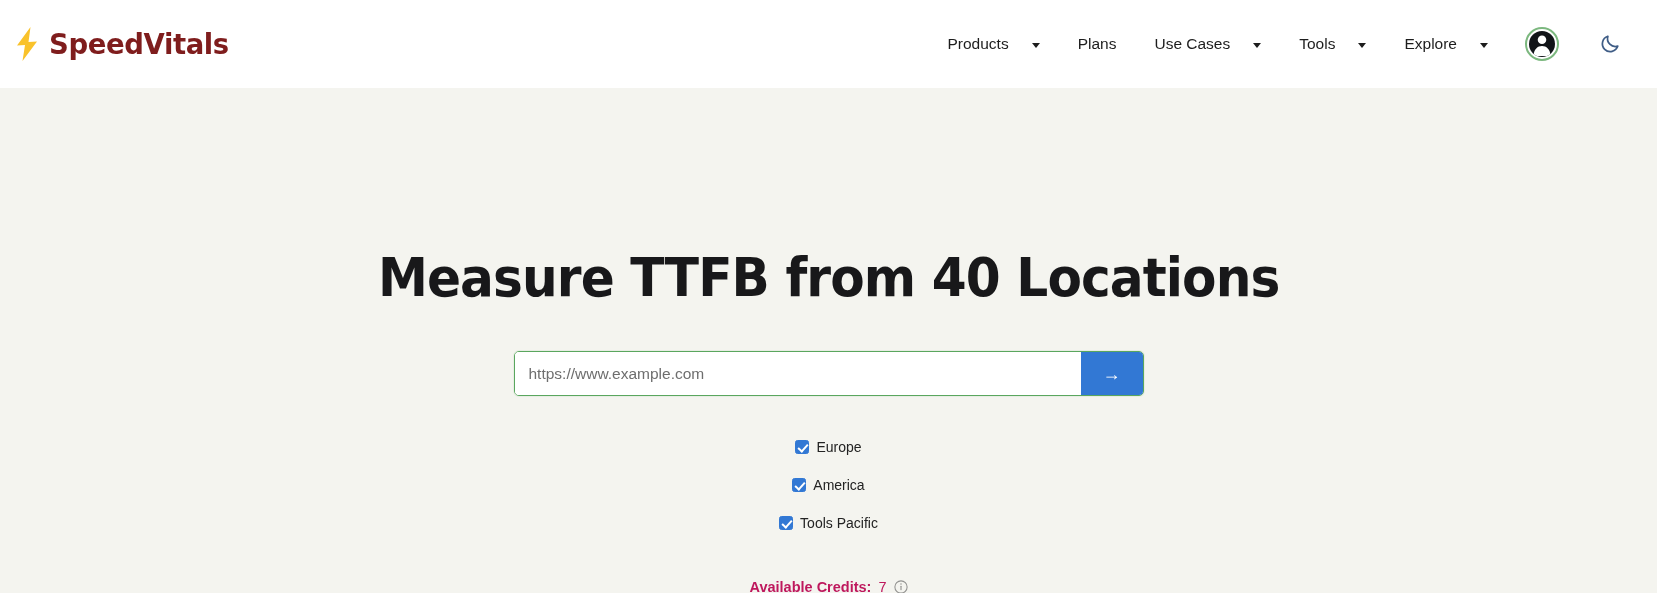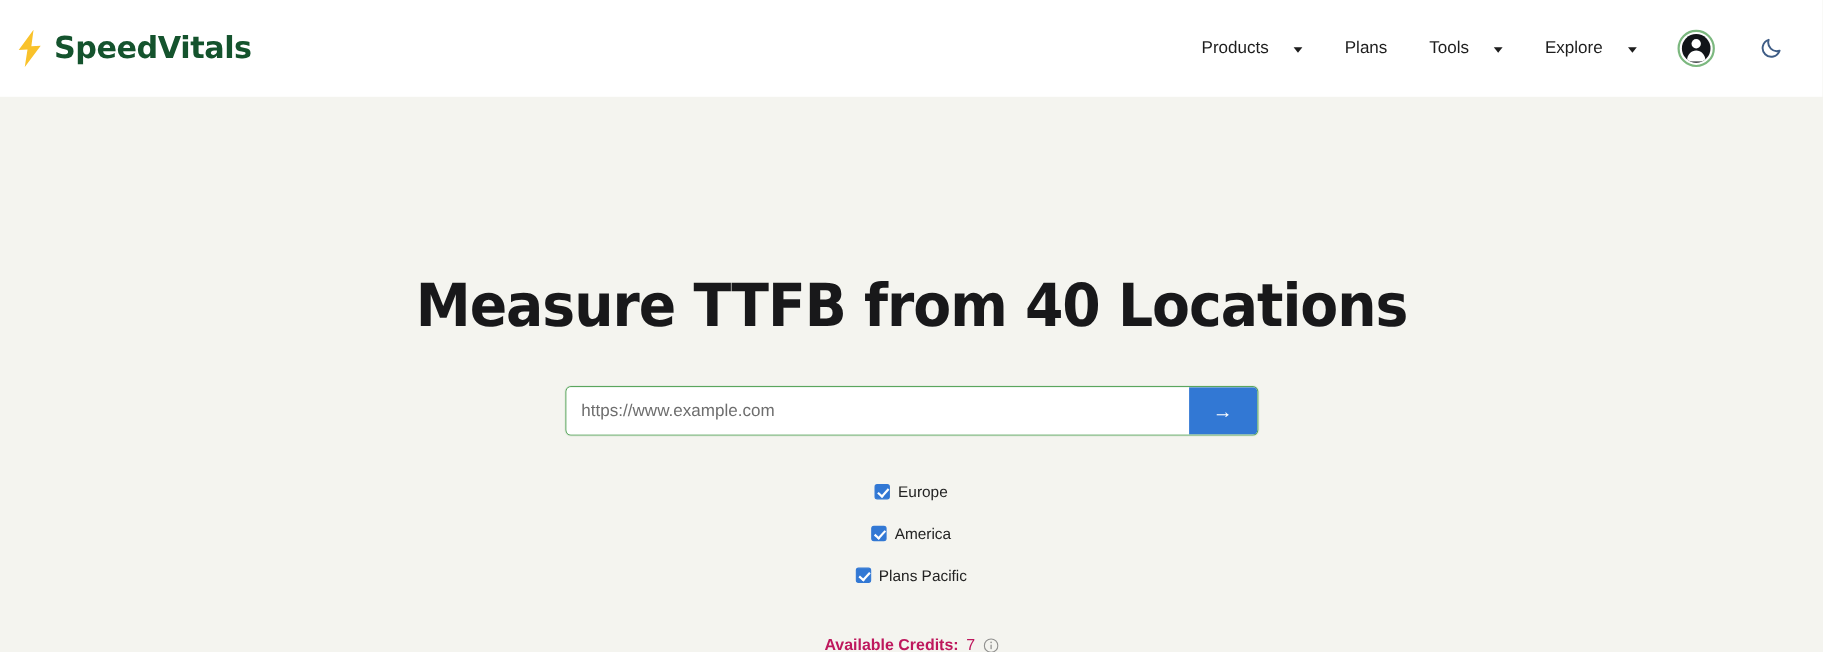--- a/index.html
+++ b/index.html
@@ -34,21 +34,21 @@
   .bolt-icon {
     display: block;
     width: 26px;
     height: 34px;
     flex: 0 0 auto;
   }
   .brand-name {
     font-size: 27.5px;
     font-weight: 700;
     letter-spacing: -0.4px;
-    color: #14532d;
+    color: #7f1d1d;
     font-family: "DejaVu Sans", "Liberation Sans", sans-serif;
     white-space: nowrap;
   }
 
   .nav {
     margin-left: auto;
     display: flex;
     align-items: center;
     gap: 0px;
   }
@@ -249,20 +249,24 @@
     <a class="nav-item" href="#">
       <span>Products</span>
       <i class="caret"></i>
     </a>
 
 
     <a class="nav-item" href="#">
       <span>Plans</span>
     </a>
 
+    <a class="nav-item" href="#">
+      <span>Use Cases</span>
+      <i class="caret"></i>
+    </a>
 
     <a class="nav-item" href="#">
       <span>Tools</span>
       <i class="caret"></i>
     </a>
 
     <a class="nav-item" href="#">
       <span>Explore</span>
       <i class="caret"></i>
     </a>
@@ -305,21 +309,21 @@
       <span>Europe</span>
     </label>
 
     <label class="region-label">
       <input type="checkbox" checked="" style="">
       <span>America</span>
     </label>
 
     <label class="region-label">
       <input type="checkbox" checked="" style="">
-      <span>Plans Pacific</span>
+      <span>Tools Pacific</span>
     </label>
 
   </div>
 
   <div class="credits">
     <span class="credits-label">Available Credits:</span>
     <span class="credits-value">7</span>
     <span class="info-icon">
       <svg viewBox="0 0 16 16" width="14" height="14" aria-hidden="true">
         <circle cx="8" cy="8" r="7" fill="none" stroke="#555" stroke-width="1.2"></circle>

